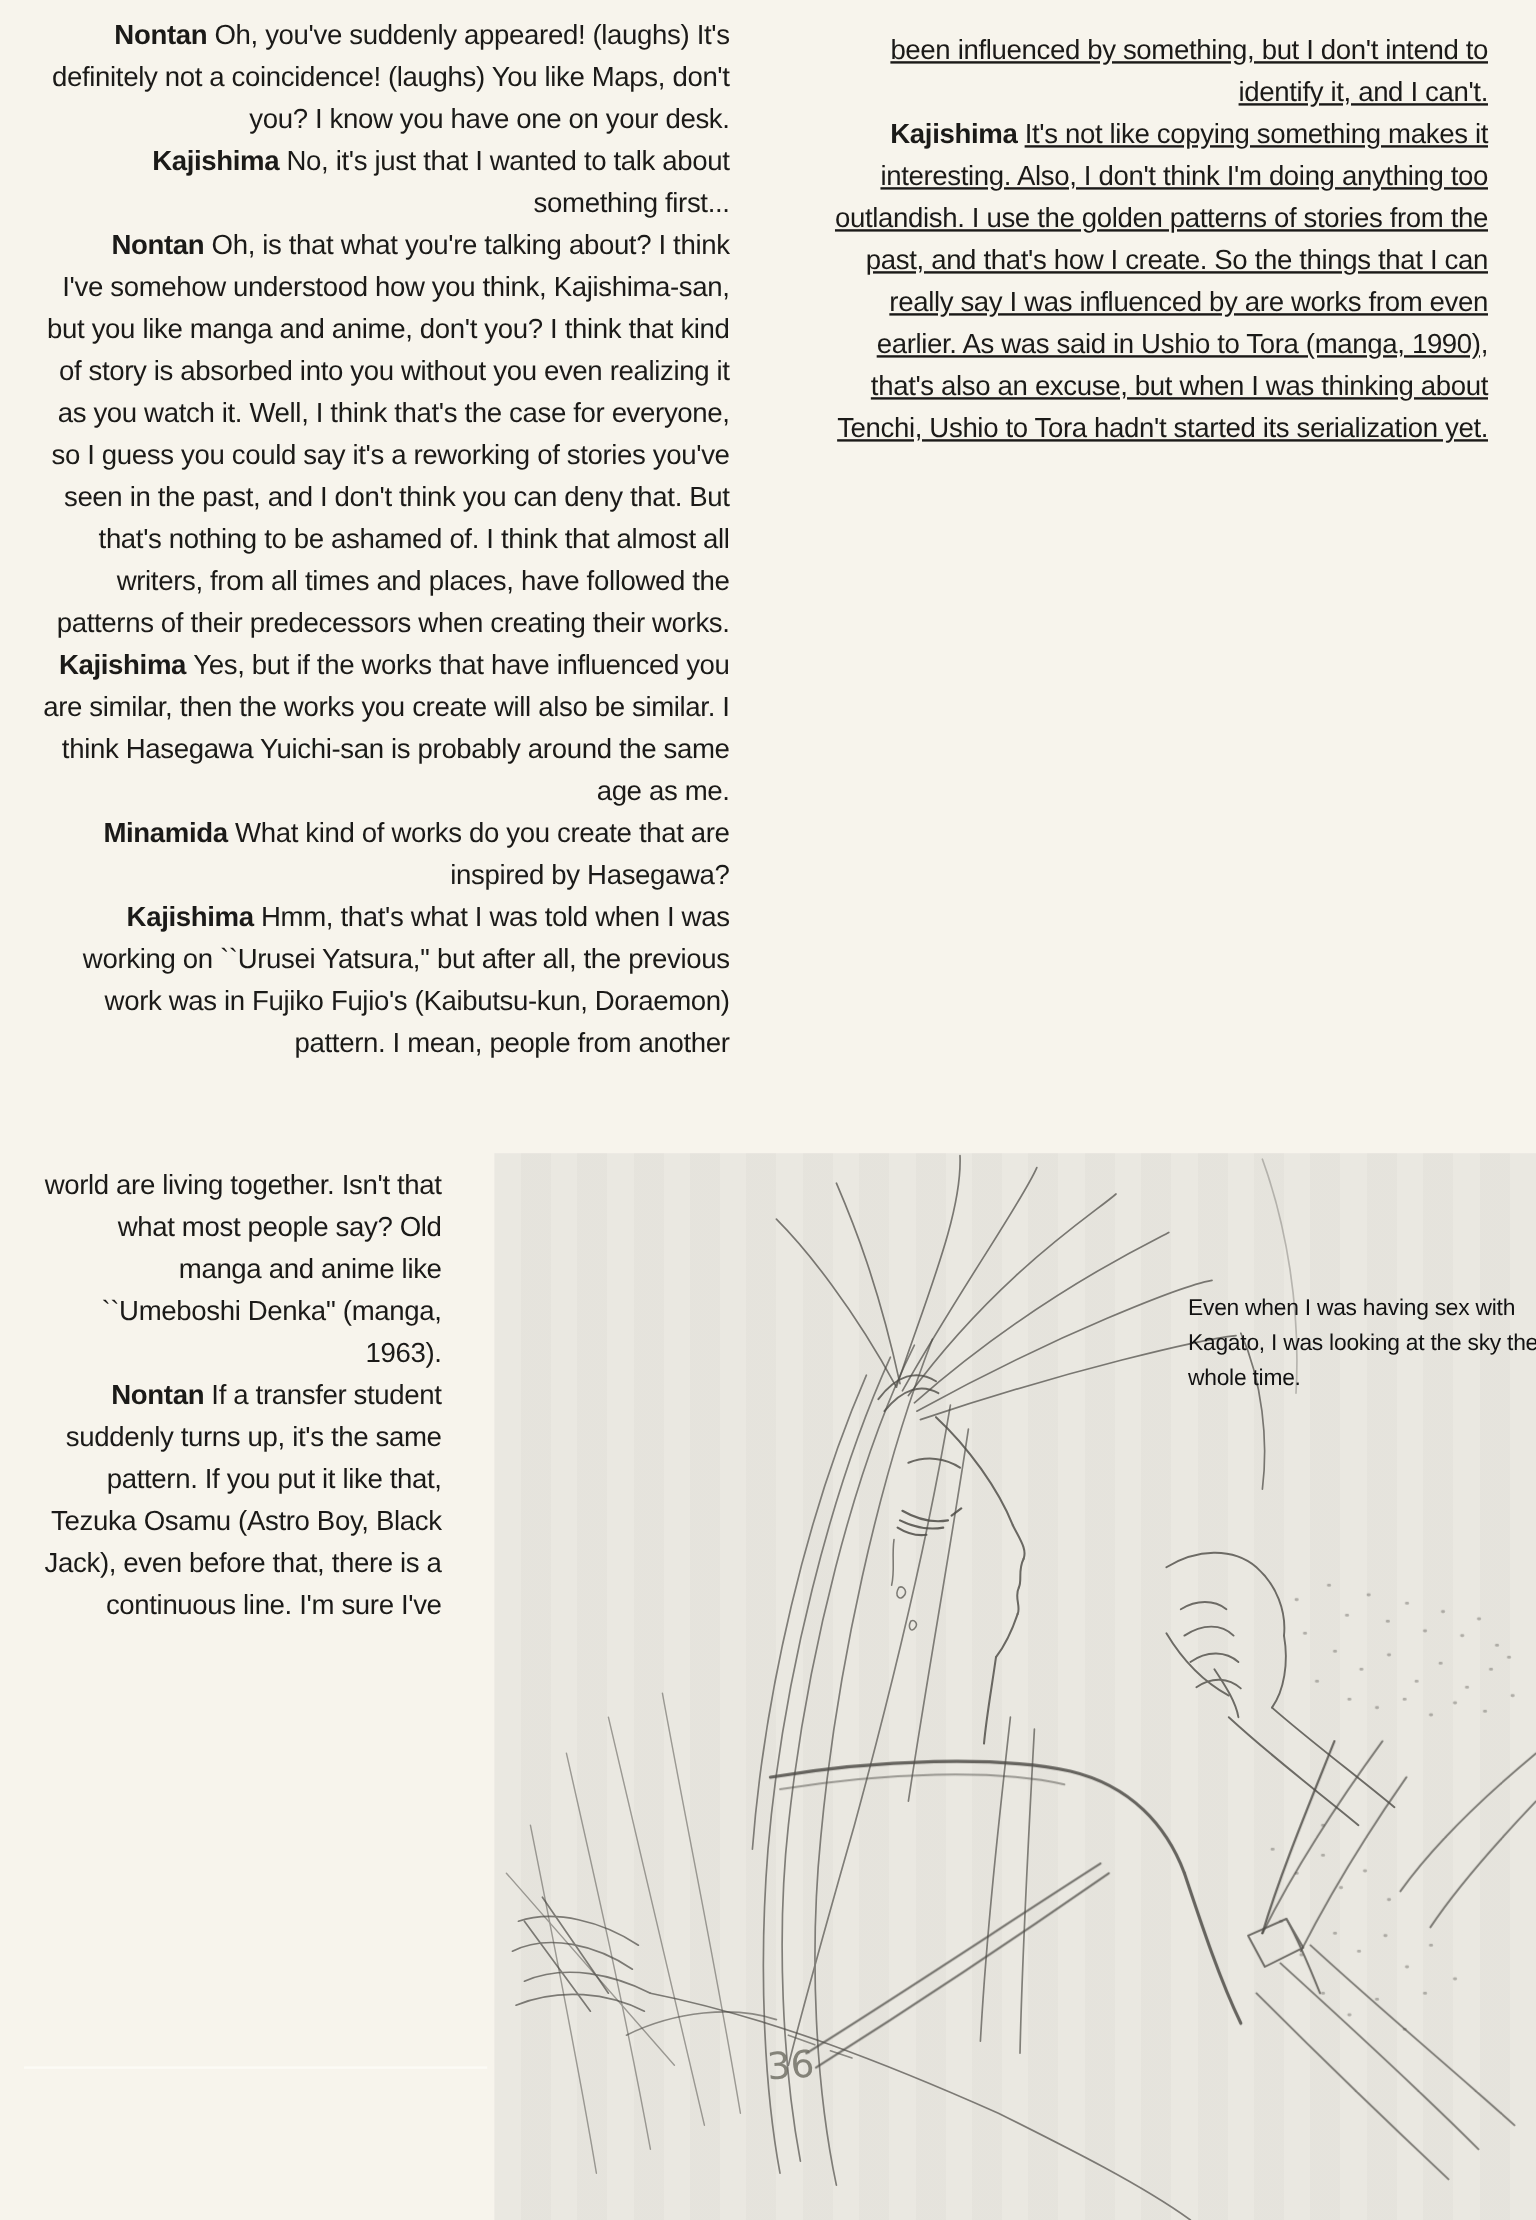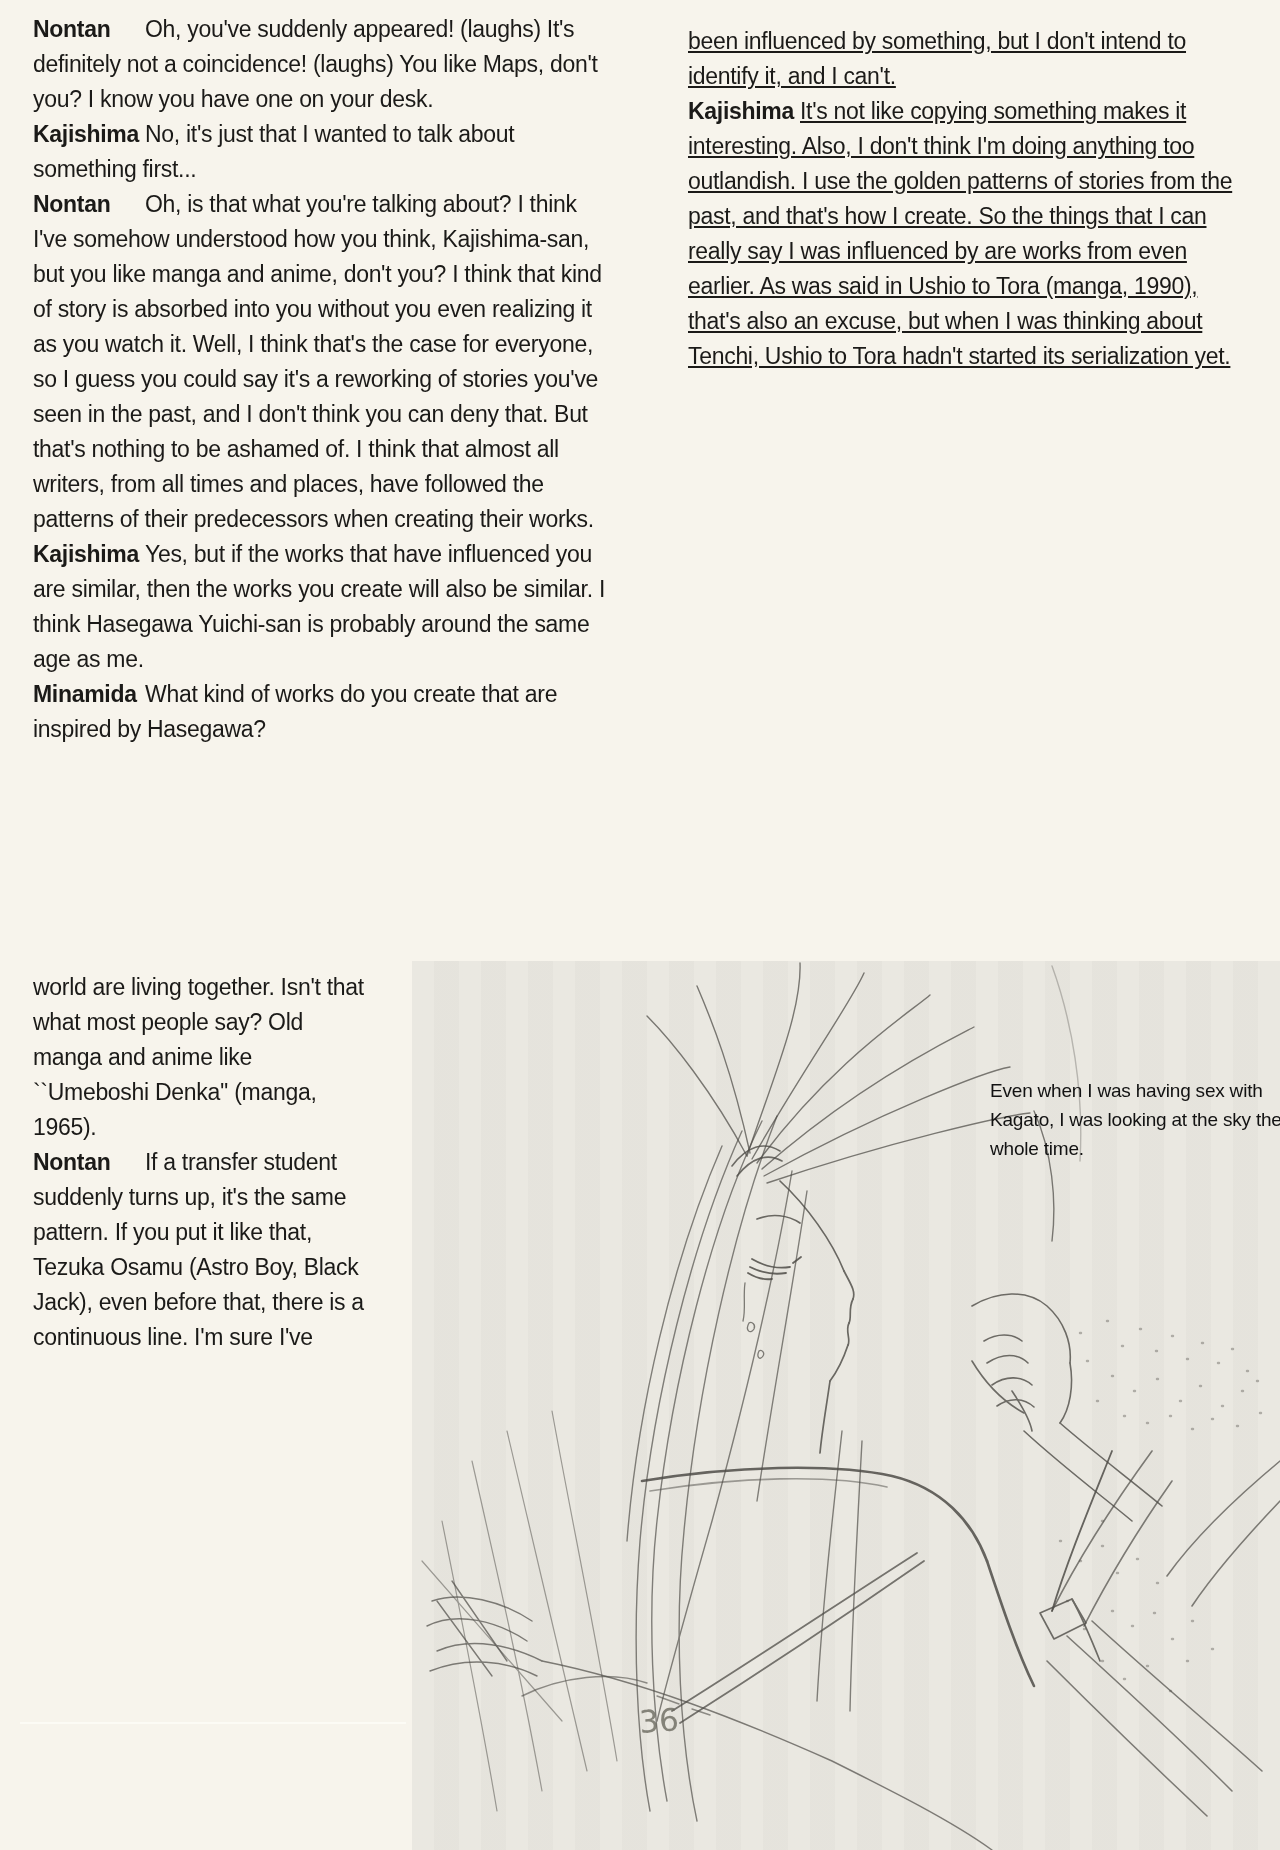--- a/index.html
+++ b/index.html
@@ -5,21 +5,21 @@
   html,body{margin:0;padding:0;}
   body{
     width:1280px;height:1850px;
     background:#f7f4ec;
     font-family:"Liberation Sans", sans-serif;
     color:#1b1a18;
     position:relative;
     overflow:hidden;
   }
   .page{position:absolute;inset:0;}
-  .col{position:absolute;font-size:23px;line-height:35px;letter-spacing:-0.3px;}
+  .col{position:absolute;font-size:23px;line-height:35px;letter-spacing:-0.3px;text-align:right;}
   .col p{margin:0;}
   .speaker{font-weight:bold;display:inline-block;min-width:106px;margin-right:6px;}
   .col-left-top{left:33px;top:12px;width:575px;}
   .col-right-top{left:688px;top:24px;width:552px;text-decoration:underline;}
   .col-left-bottom{left:33px;top:970px;width:335px;}
   .sketch{
     position:absolute;left:412px;top:961px;width:868px;height:889px;
     background:#e9e7e0;
     background-image:repeating-linear-gradient(90deg,
       rgba(255,255,255,0.045) 0 22px, rgba(0,0,0,0.014) 22px 47px);
@@ -38,29 +38,30 @@
 <body>
 
 <div class="page">
 
   <div class="col col-left-top">
       <p><b class="speaker">Nontan</b><span>Oh, you've suddenly appeared! (laughs) It's definitely not a coincidence! (laughs) You like Maps, don't you? I know you have one on your desk.</span></p>
       <p><b class="speaker">Kajishima</b><span>No, it's just that I wanted to talk about something first...</span></p>
       <p><b class="speaker">Nontan</b><span>Oh, is that what you're talking about? I think I've somehow understood how you think, Kajishima-san, but you like manga and anime, don't you? I think that kind of story is absorbed into you without you even realizing it as you watch it. Well, I think that's the case for everyone, so I guess you could say it's a reworking of stories you've seen in the past, and I don't think you can deny that. But that's nothing to be ashamed of. I think that almost all writers, from all times and places, have followed the patterns of their predecessors when creating their works.</span></p>
       <p><b class="speaker">Kajishima</b><span>Yes, but if the works that have influenced you are similar, then the works you create will also be similar. I think Hasegawa Yuichi-san is probably around the same age as me.</span></p>
       <p><b class="speaker">Minamida</b><span>What kind of works do you create that are inspired by Hasegawa?</span></p>
+      <p><b class="speaker">Kajishima</b><span>Hmm, that's what I was told when I was working on ``Urusei Yatsura,'' but after all, the previous work was in Fujiko Fujio's (Kaibutsu-kun, Doraemon) pattern. I mean, people from another</span></p>
     </div>
 
   <div class="col col-right-top">
       <p><span>been influenced by something, but I don't intend to identify it, and I can't.</span></p>
       <p><b class="speaker">Kajishima</b><span>It's not like copying something makes it interesting. Also, I don't think I'm doing anything too outlandish. I use the golden patterns of stories from the past, and that's how I create. So the things that I can really say I was influenced by are works from even earlier. As was said in Ushio to Tora (manga, 1990), that's also an excuse, but when I was thinking about Tenchi, Ushio to Tora hadn't started its serialization yet.</span></p>
     </div>
 
   <div class="col col-left-bottom">
-      <p><span>world are living together. Isn't that what most people say? Old manga and anime like ``Umeboshi Denka'' (manga, 1965).</span></p>
+      <p><span>world are living together. Isn't that what most people say? Old manga and anime like ``Umeboshi Denka'' (manga, 1963).</span></p>
       <p><b class="speaker">Nontan</b><span>If a transfer student suddenly turns up, it's the same pattern. If you put it like that, Tezuka Osamu (Astro Boy, Black Jack), even before that, there is a continuous line. I'm sure I've</span></p>
     </div>
 
   <div class="left-rule"></div>
 
   <div class="sketch">
     <svg width="868" height="889" viewBox="0 0 868 889">
       <g fill="none" stroke="#4e4c47" stroke-linecap="round" stroke-linejoin="round">
 
         <g stroke-width="1.4" opacity="0.72">

